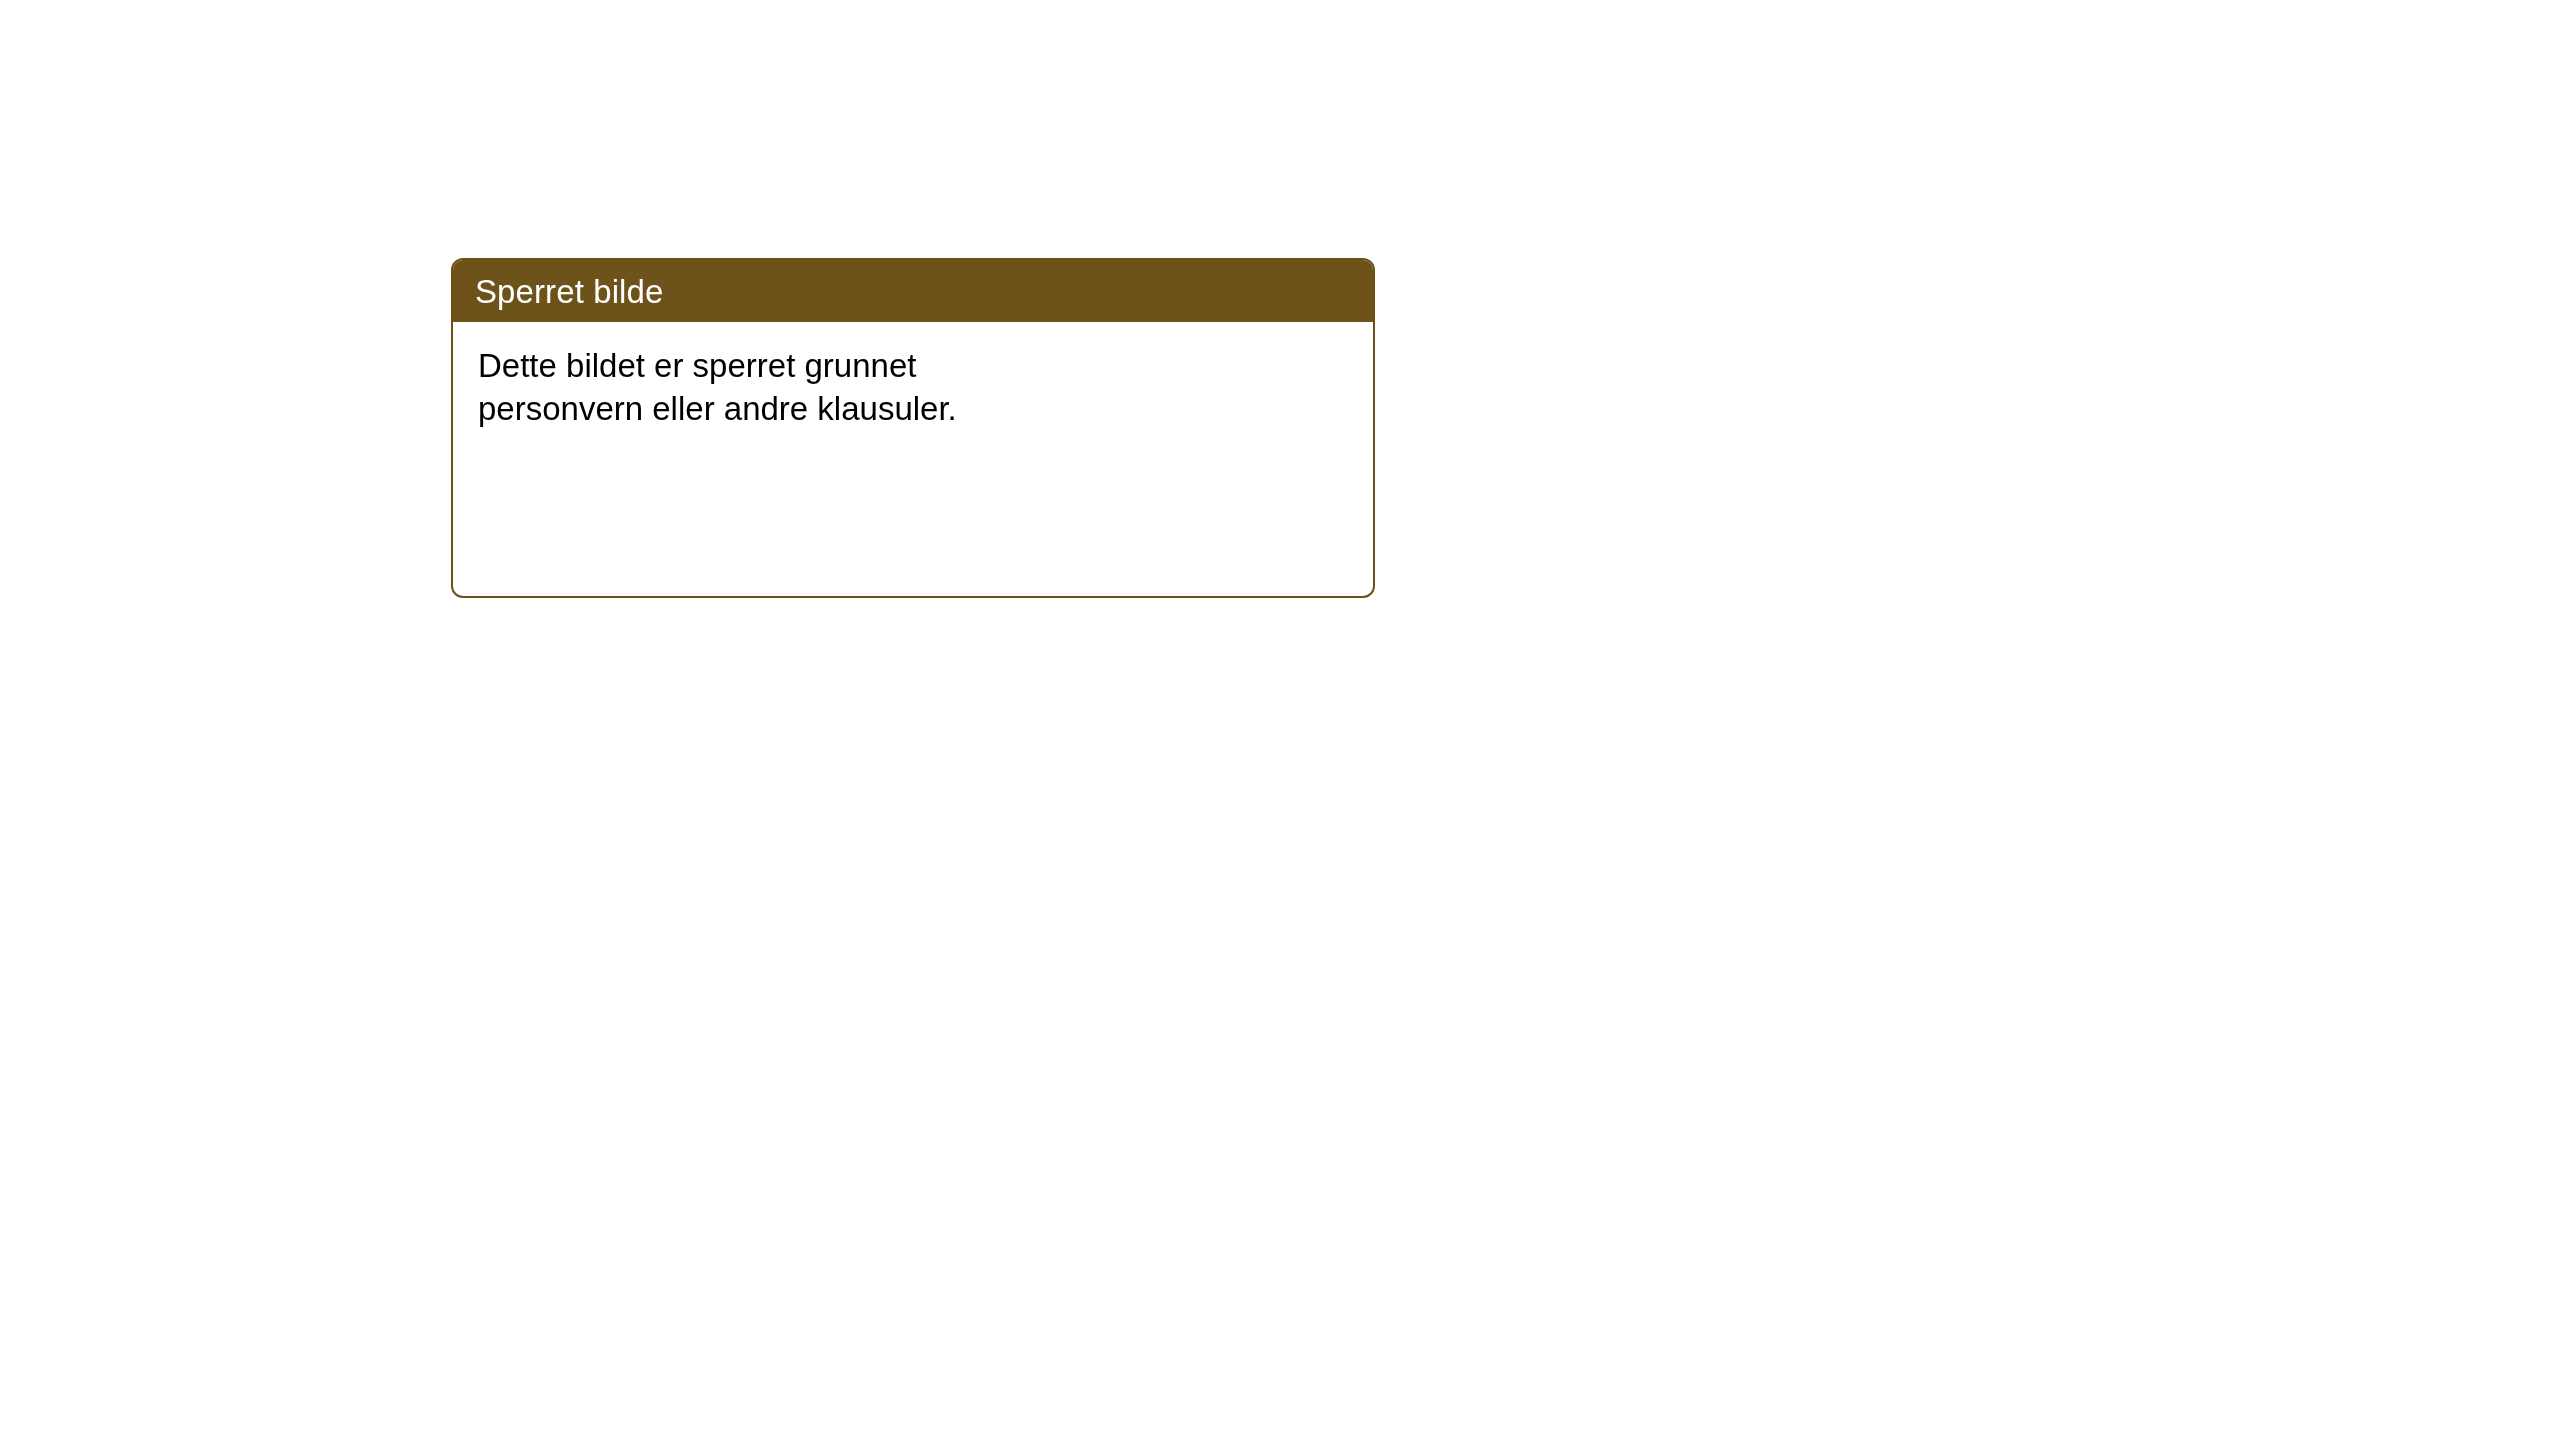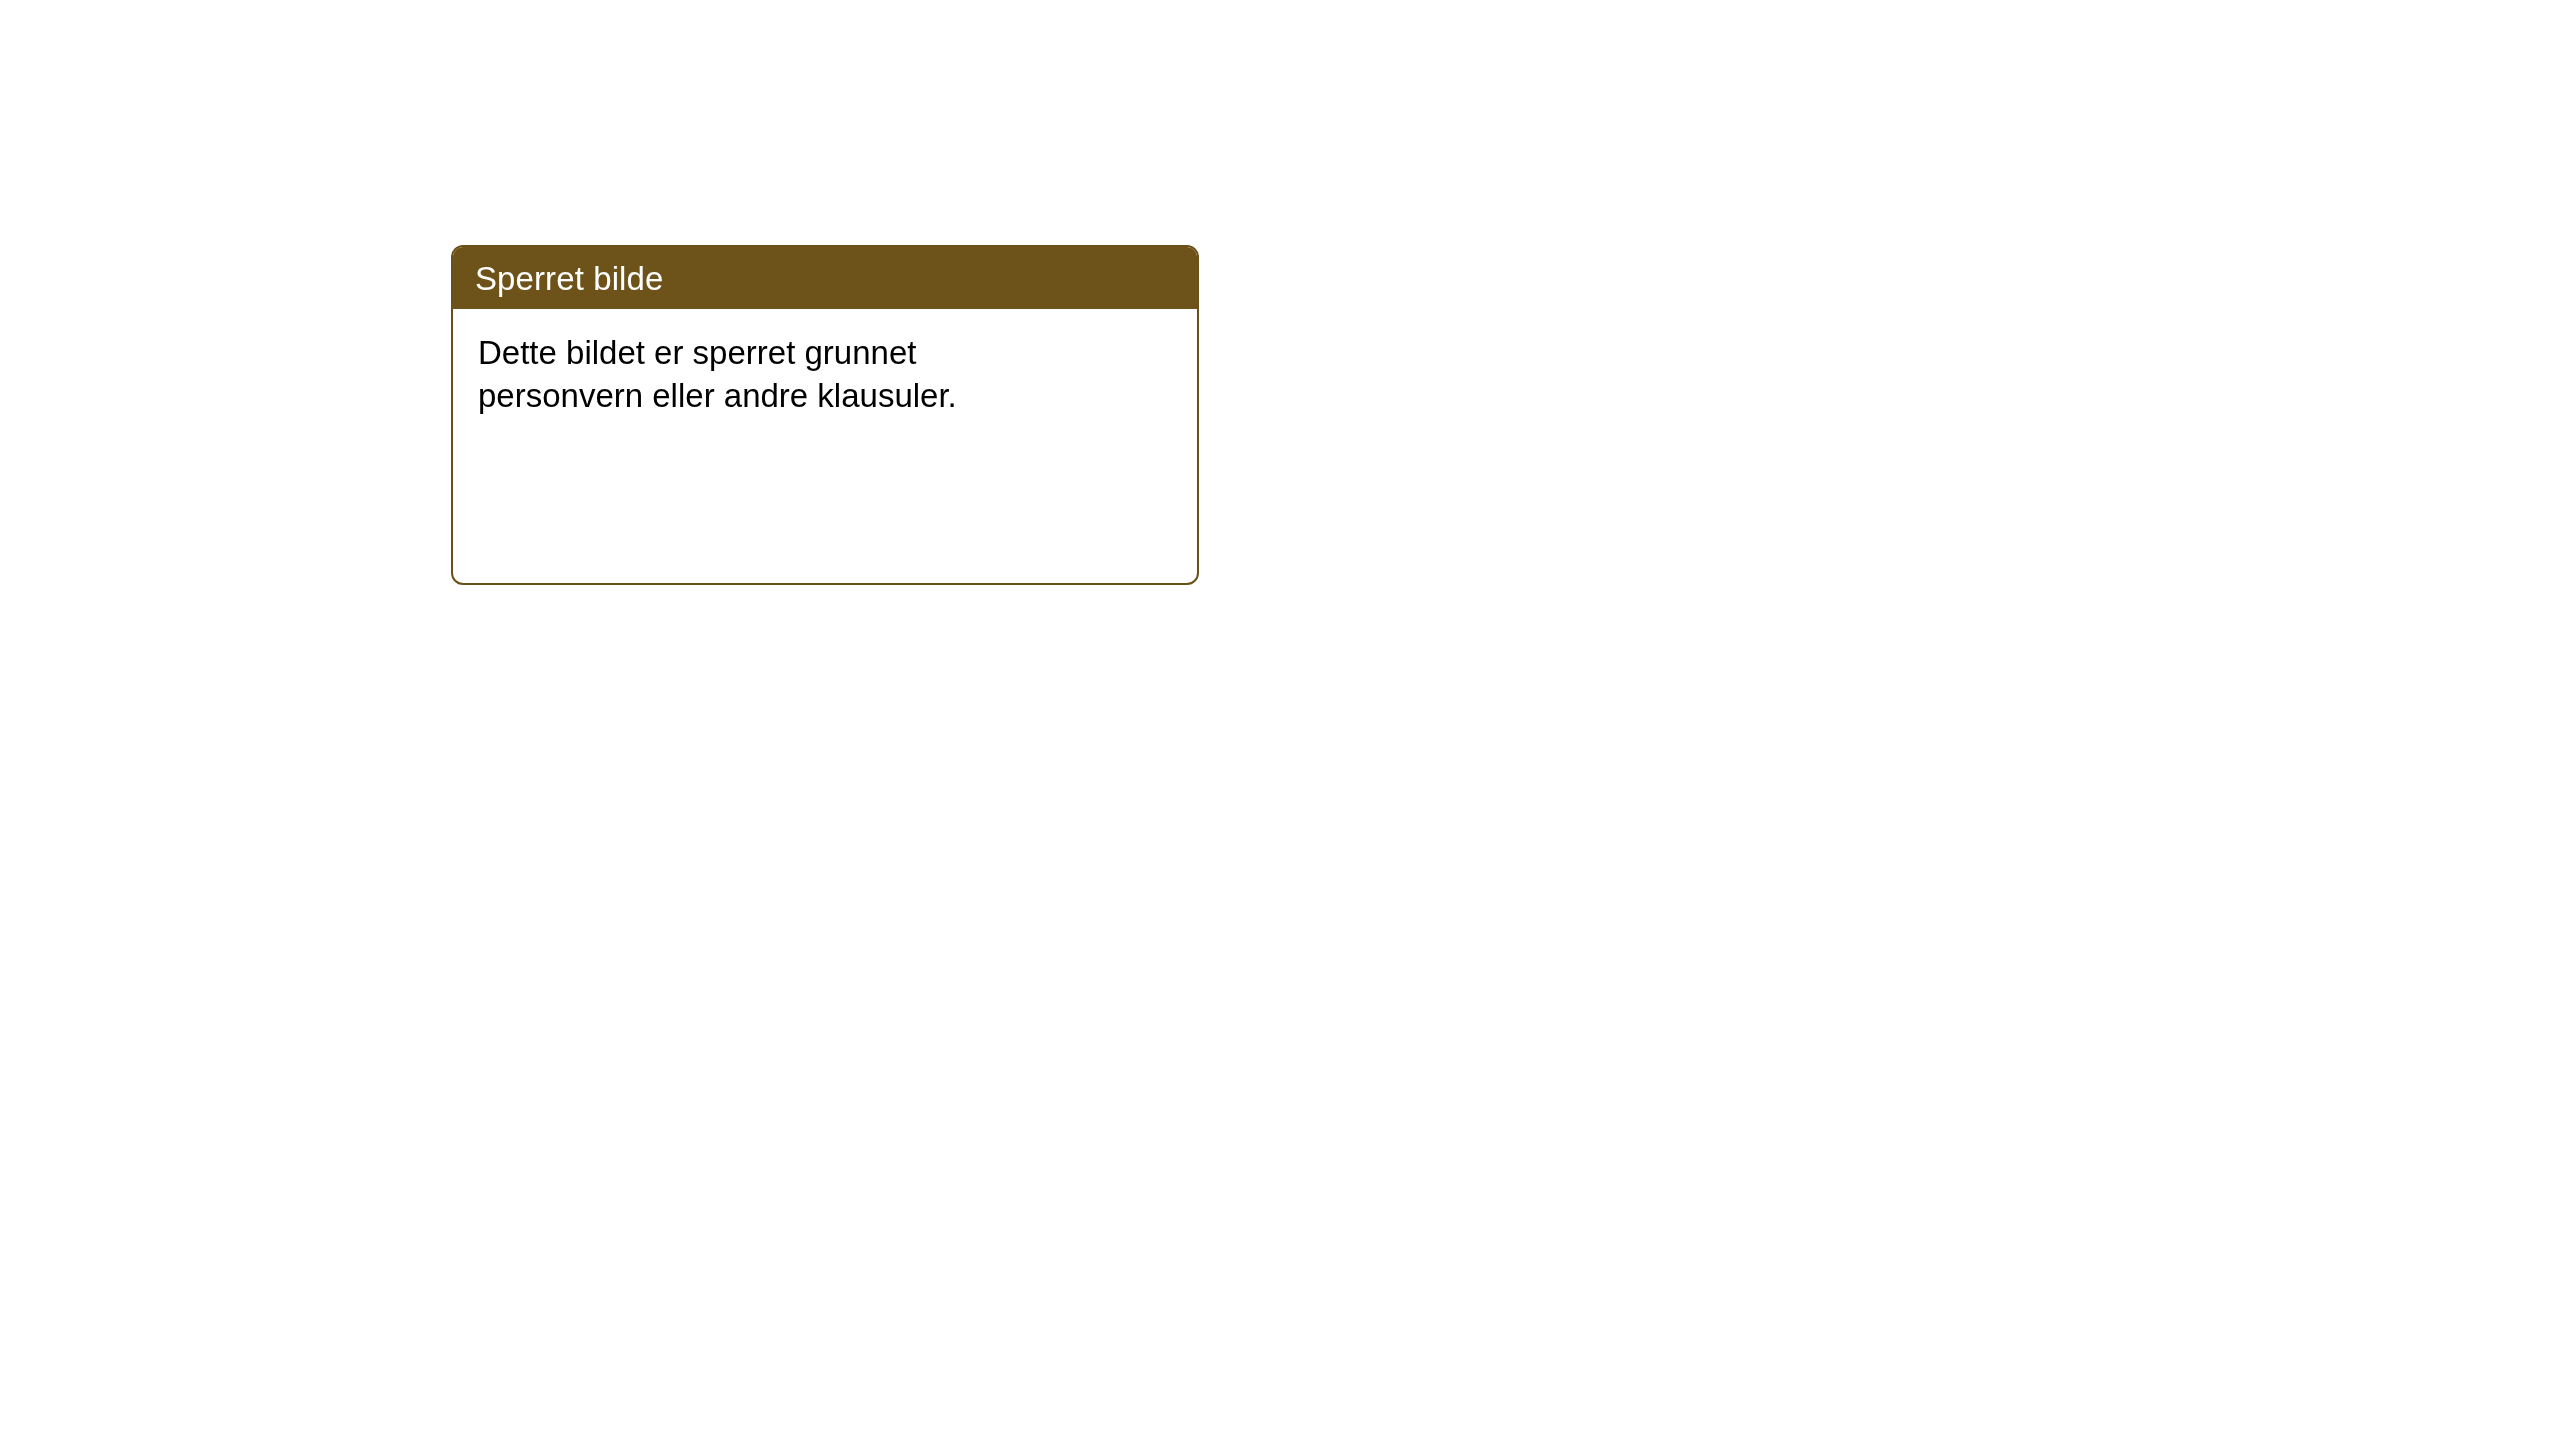--- a/index.html
+++ b/index.html
@@ -46,22 +46,22 @@
     color: #000000;
     font-size: 33px;
     line-height: 1.31;
     white-space: pre-line;
     font-weight: 400;
   }
 
   
   #panel-blocked-no {
     left: 451px;
-    top: 245px;
-    width: 748px;
+    top: 258px;
+    width: 924px;
     height: 340px;
   }
   #panel-blocked-no .panel-header { height: 62px; }
 
   
   #panel-blocked-en {
     left: 1321px;
     top: 236px;
     width: 811px;
     height: 347px;

